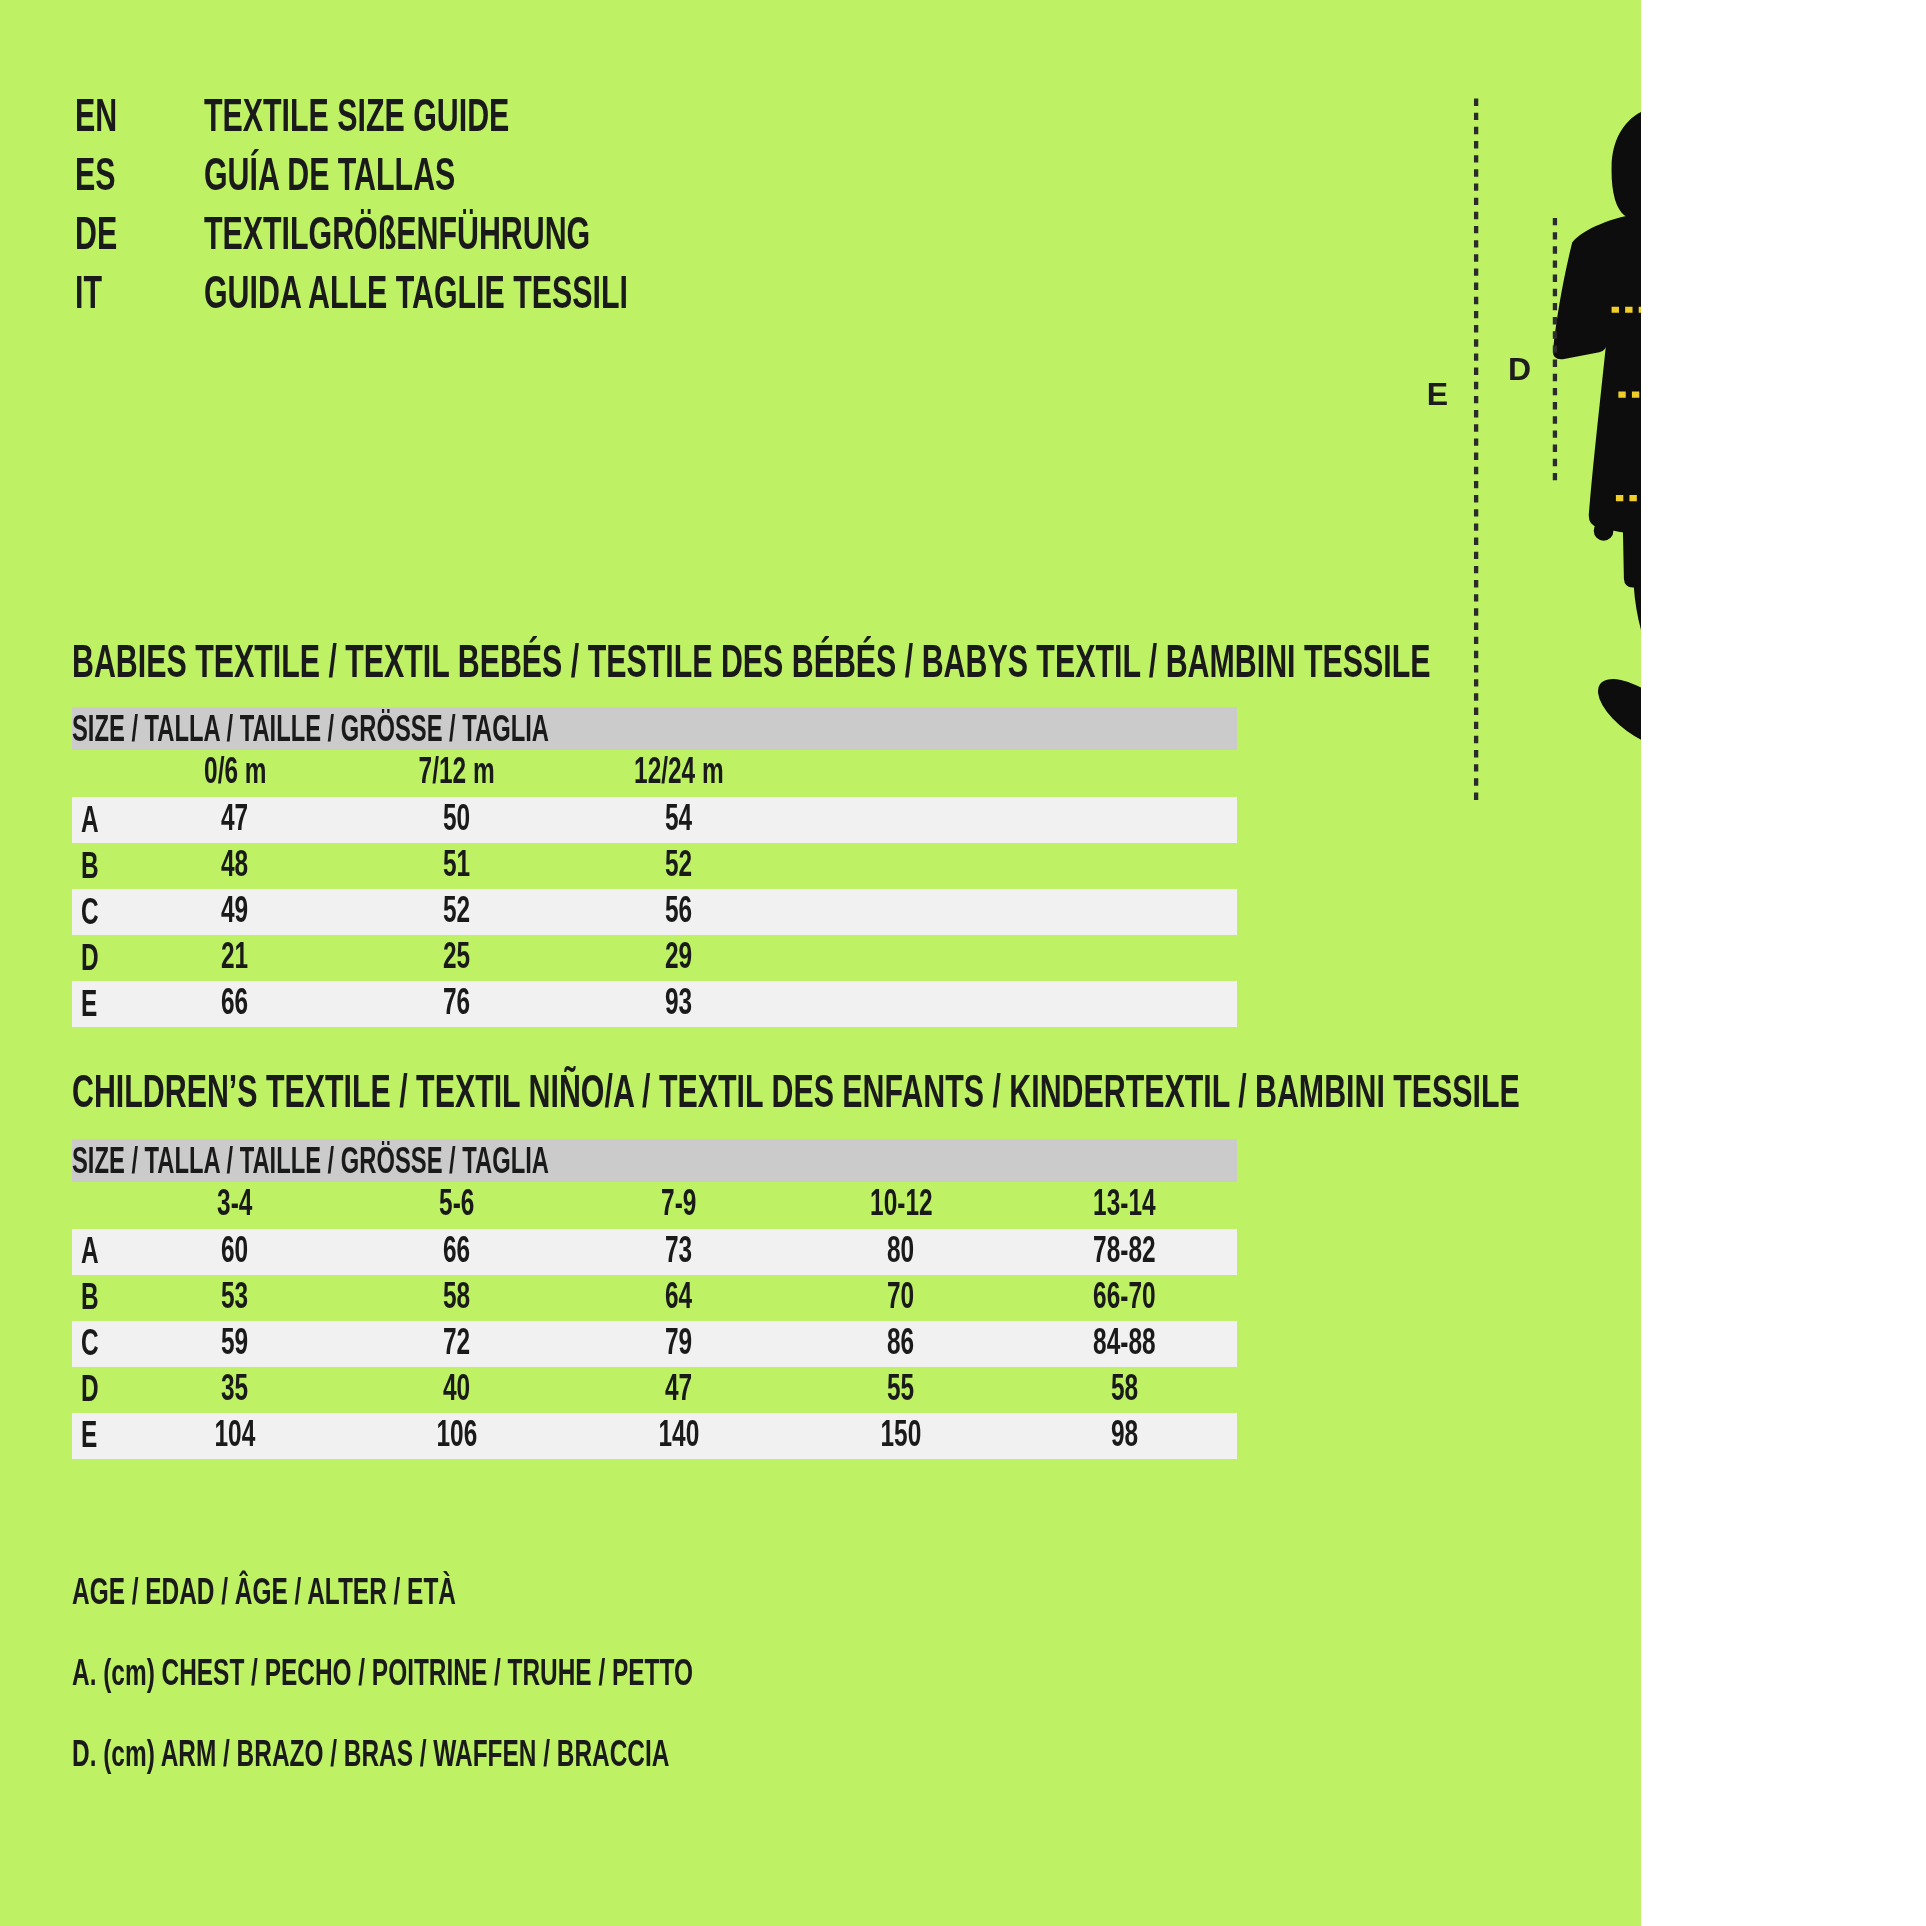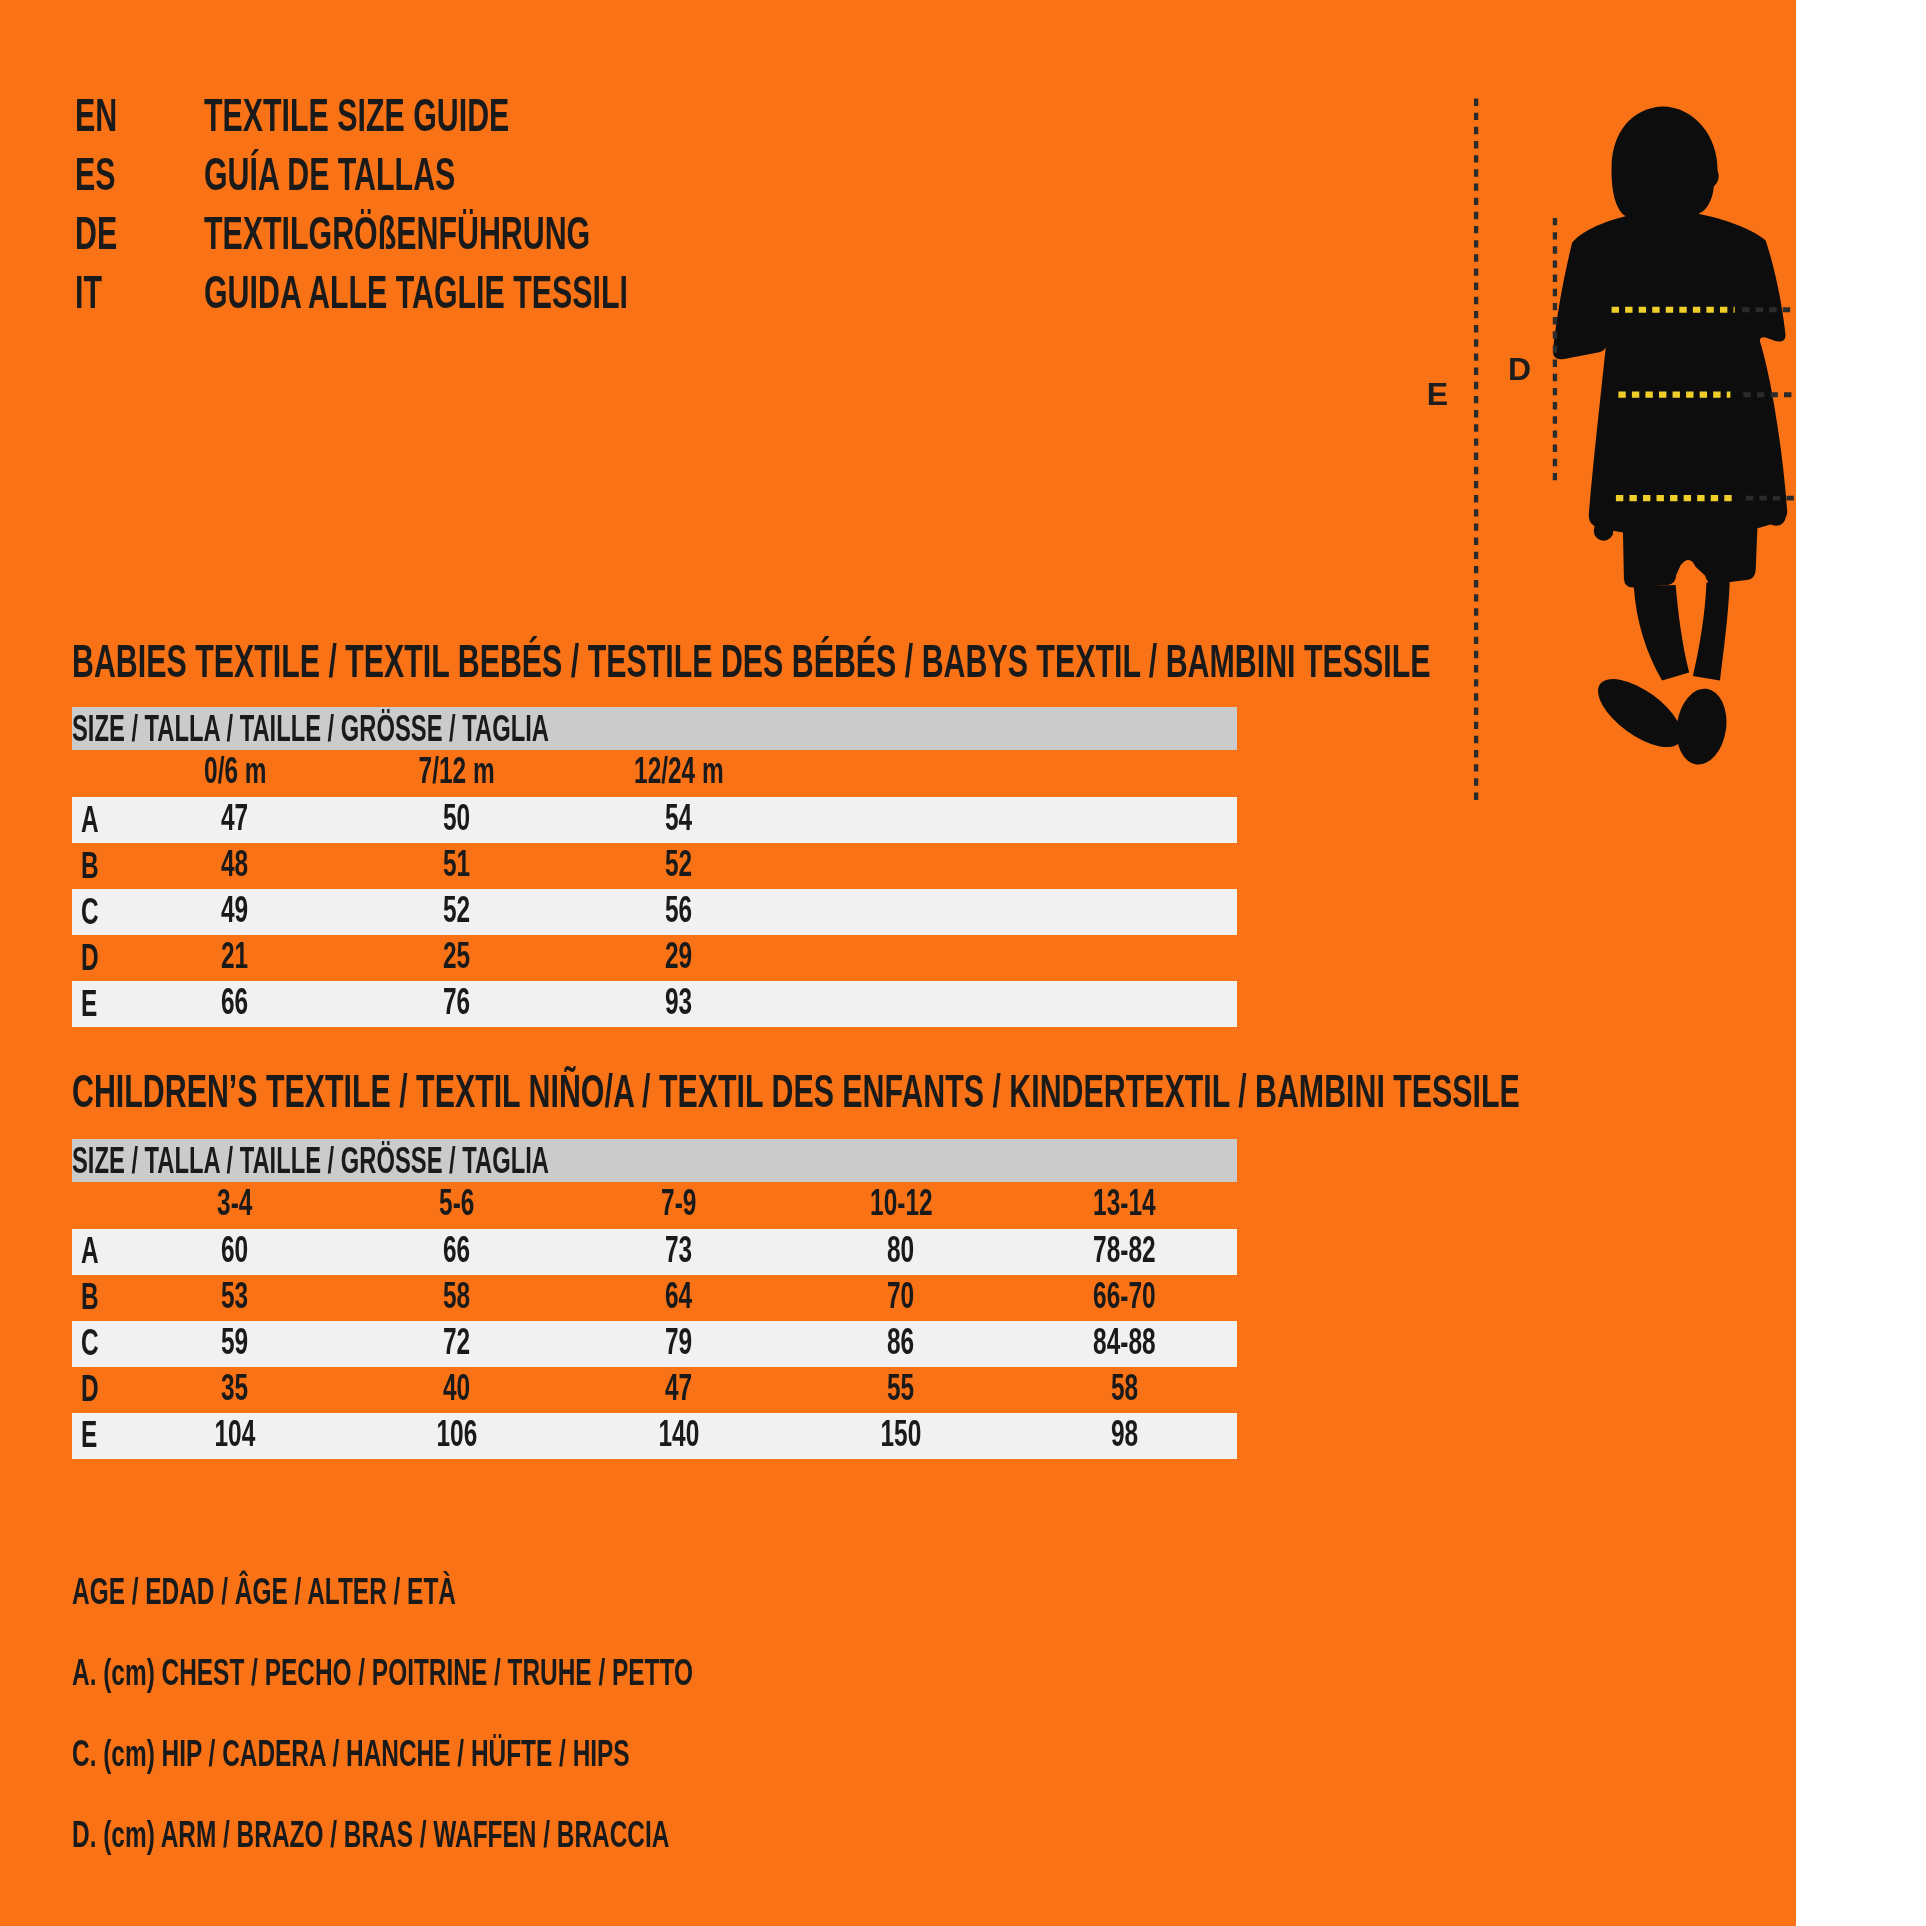--- a/index.html
+++ b/index.html
@@ -1,19 +1,19 @@
 <!DOCTYPE html>
 <html style="font-size:10px"><head>
 <meta charset="utf-8">
 <style>
   html,body{margin:0;padding:0;background:#fff;}
   #canvas{
     position:relative;
-    width:1796px;height:1926px;
-    background:#f97316;
+    width:1641px;height:1926px;
+    background:#bef264;
     font-family:"Liberation Sans", sans-serif;
     color:#1a1a1a;
     overflow:hidden;
   }
   
   .cx{display:inline-block;transform:scaleX(0.66);transform-origin:0 50%;white-space:nowrap;}
   .cxc{display:inline-block;transform:scaleX(0.66);transform-origin:50% 50%;white-space:nowrap;}
 
   
   .lang-block{position:absolute;left:75px;top:92px;}
@@ -360,18 +360,17 @@
       <div class="tcell">
           <span class="cxc">98</span>
         </div>
       <div></div>
     </div>
   </div>
 
   <div class="legend-block">
     <div class="legend-row"><span class="cx">AGE / EDAD / ÂGE / ALTER / ETÀ</span></div>
     <div class="legend-row"><span class="cx">A. (cm) CHEST / PECHO / POITRINE / TRUHE / PETTO</span></div>
-    <div class="legend-row"><span class="cx">C. (cm) HIP / CADERA / HANCHE / HÜFTE / HIPS</span></div>
     <div class="legend-row"><span class="cx">D. (cm) ARM / BRAZO / BRAS / WAFFEN / BRACCIA</span></div>
   </div>
 
 </div>
 
 
 </body></html>

